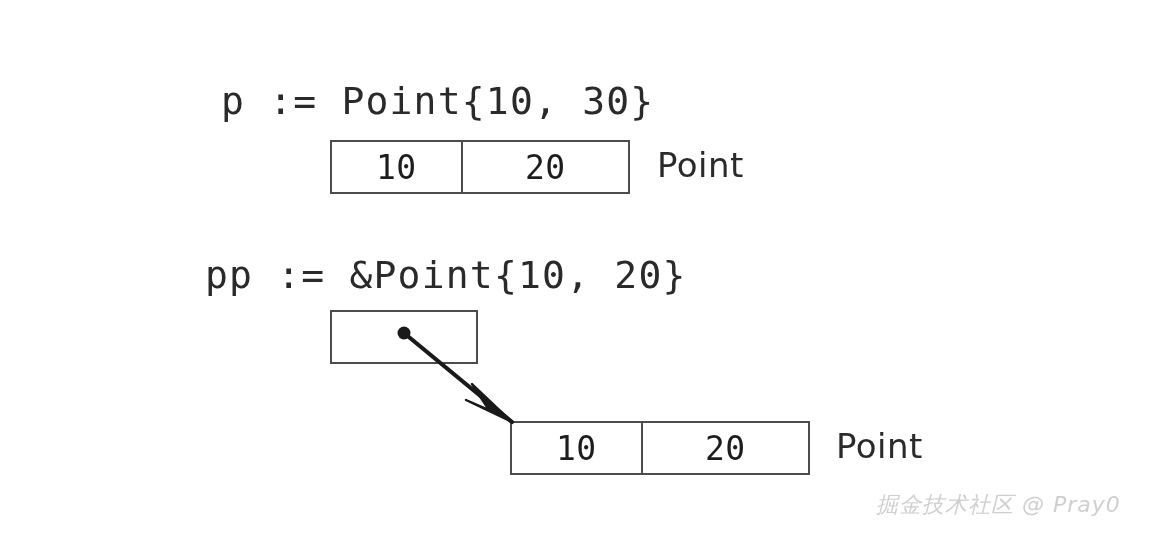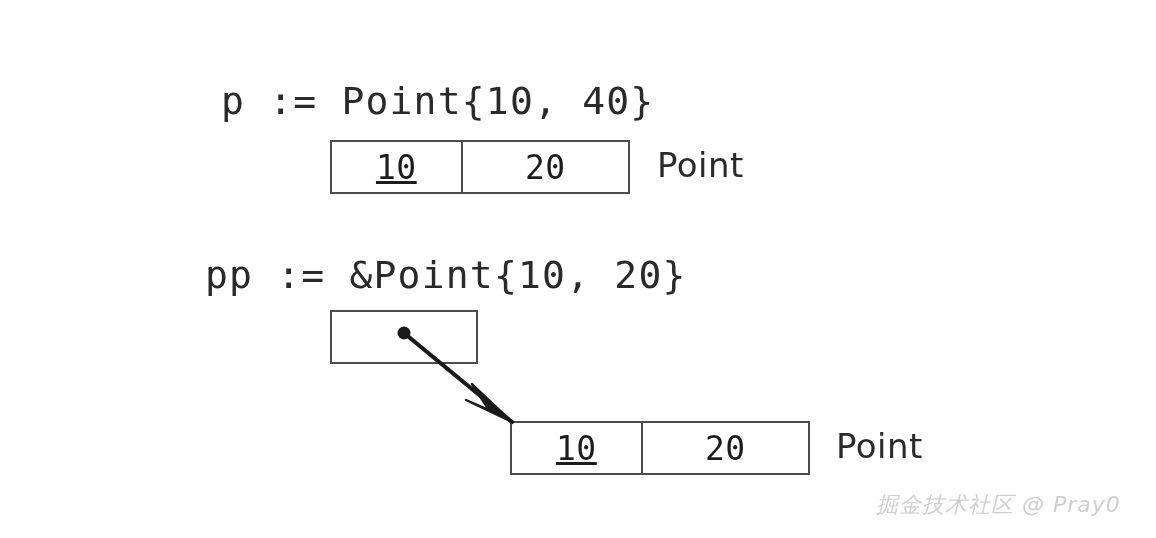--- a/index.html
+++ b/index.html
@@ -39,21 +39,21 @@
   .cell {
     box-sizing: border-box;
     display: flex;
     align-items: center;
     justify-content: center;
     font-family: "DejaVu Sans Mono", "Liberation Mono", monospace;
     font-size: 33px;
     color: #1d1d1d;
     letter-spacing: 0.5px;
   }
-  .cell.left  { width: 132px; border-right: 2px solid #4c4c4c; text-decoration: underline; }
+  .cell.left  { width: 132px; border-right: 2px solid #4c4c4c; }
   .cell.right { width: 167px; }
 
   #point-box-1 { left: 330px; top: 140px; width: 300px; height: 54px; }
   #point-box-2 { left: 510px; top: 421px; width: 300px; height: 54px; }
 
   #pointer-box {
     position: absolute;
     left: 330px; top: 310px;
     width: 148px; height: 54px;
     box-sizing: border-box;
@@ -90,21 +90,21 @@
     letter-spacing: 1px;
     white-space: pre;
     font-style: italic;
   }
 </style>
 </head>
 <body>
 
 <div id="canvas">
 
-  <div class="code-line" id="code-line-1">p := Point{10, 40}</div>
+  <div class="code-line" id="code-line-1">p := Point{10, 30}</div>
 
   <div class="struct-box" id="point-box-1">
     <div class="cell left">10</div>
     <div class="cell right">20</div>
   </div>
 
   <div class="type-label" id="type-label-point-1">Point</div>
 
   <div class="code-line" id="code-line-2">pp := &amp;Point{10, 20}</div>
 

